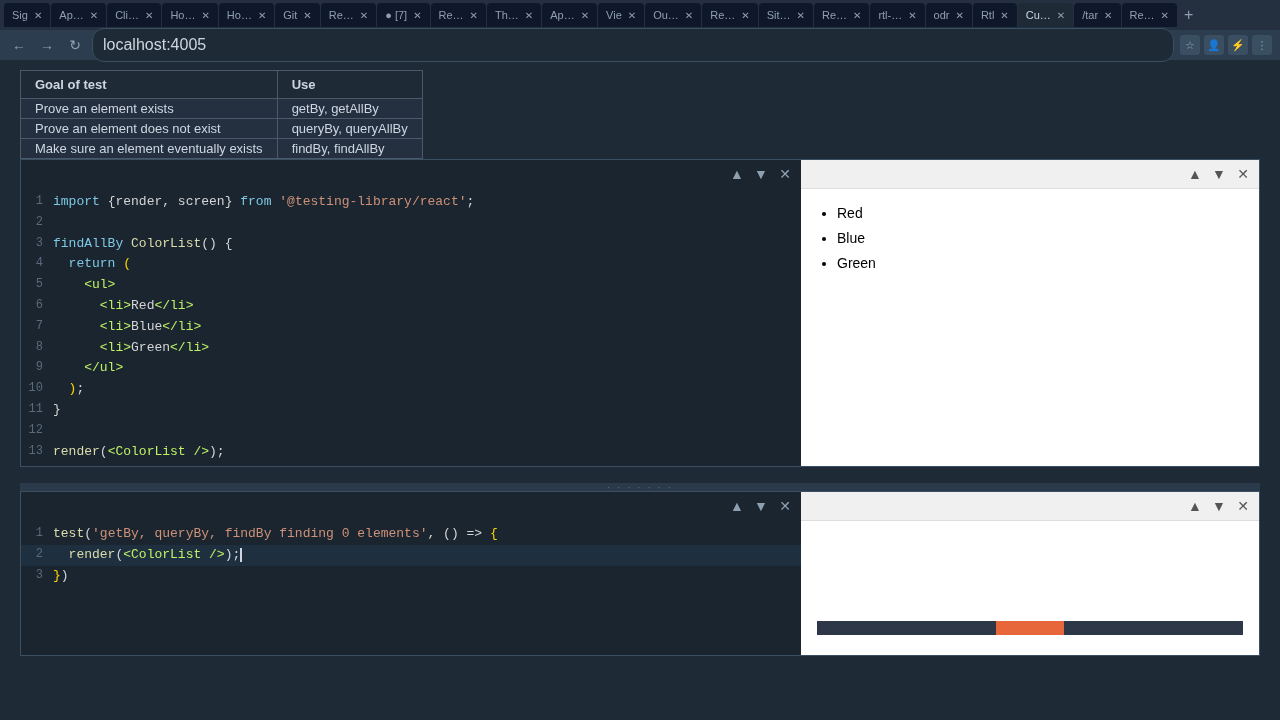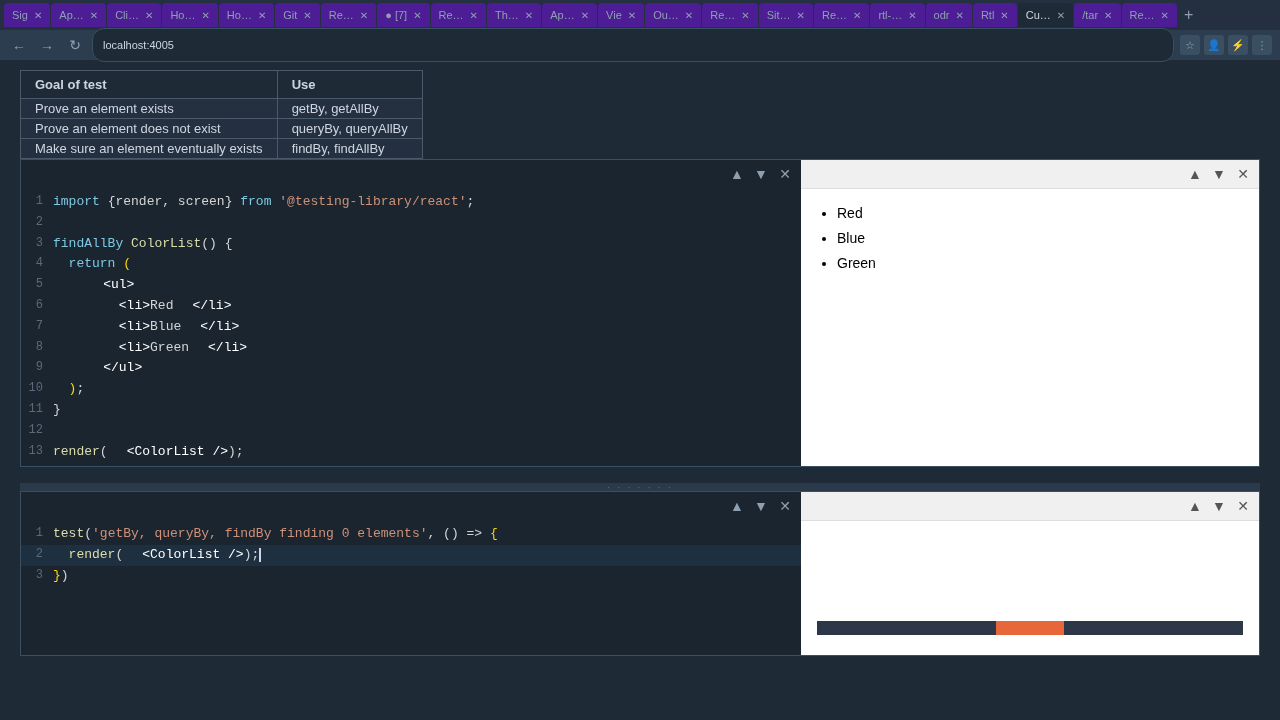--- a/index.html
+++ b/index.html
@@ -26,21 +26,21 @@
       background: #243040;
       padding: 0 4px;
       overflow: hidden;
       gap: 1px;
     }
     .tab {
       display: flex;
       align-items: center;
       height: 24px;
       padding: 0 8px;
-      background: #4c1d95;
+      background: #0f172a;
       border-radius: 4px 4px 0 0;
       font-size: 11px;
       color: #8ea0b0;
       white-space: nowrap;
       max-width: 100px;
       overflow: hidden;
       gap: 4px;
       cursor: pointer;
     }
     .tab.active {
@@ -83,21 +83,21 @@
     }
     .address-bar {
       flex: 1;
       background: #1e2a35;
       border: 1px solid #3a4f62;
       border-radius: 12px;
       height: 20px;
       display: flex;
       align-items: center;
       padding: 16px 10px;
-      font-size: 11px;
+      font-size: 16px;
       color: #cdd6e0;
     }
     .nav-icons {
       display: flex;
       gap: 4px;
     }
     .nav-icon {
       width: 20px;
       height: 20px;
       background: #3a4f62;
@@ -195,21 +195,21 @@
     .line-content {
       flex: 1;
       padding-right: 10px;
       white-space: pre;
     }
 
     
     .kw { color: #7ec8e3; margin-top: 32px; }    
     .fn { color: #dcdcaa; }    
     .str { color: #ce9178; }   
-    .tag { color: #ffffff; margin-left: 19px; }   
+    .tag { color: #bef264; }   
     .brace { color: #ffd700; } 
     .plain { color: #d4d4d4; }
     .cursor-line { background: #1e3040; }
 
     .divider-bar {
       height: 8px;
       background: #2a3a4a;
       display: flex;
       align-items: center;
       justify-content: center;

